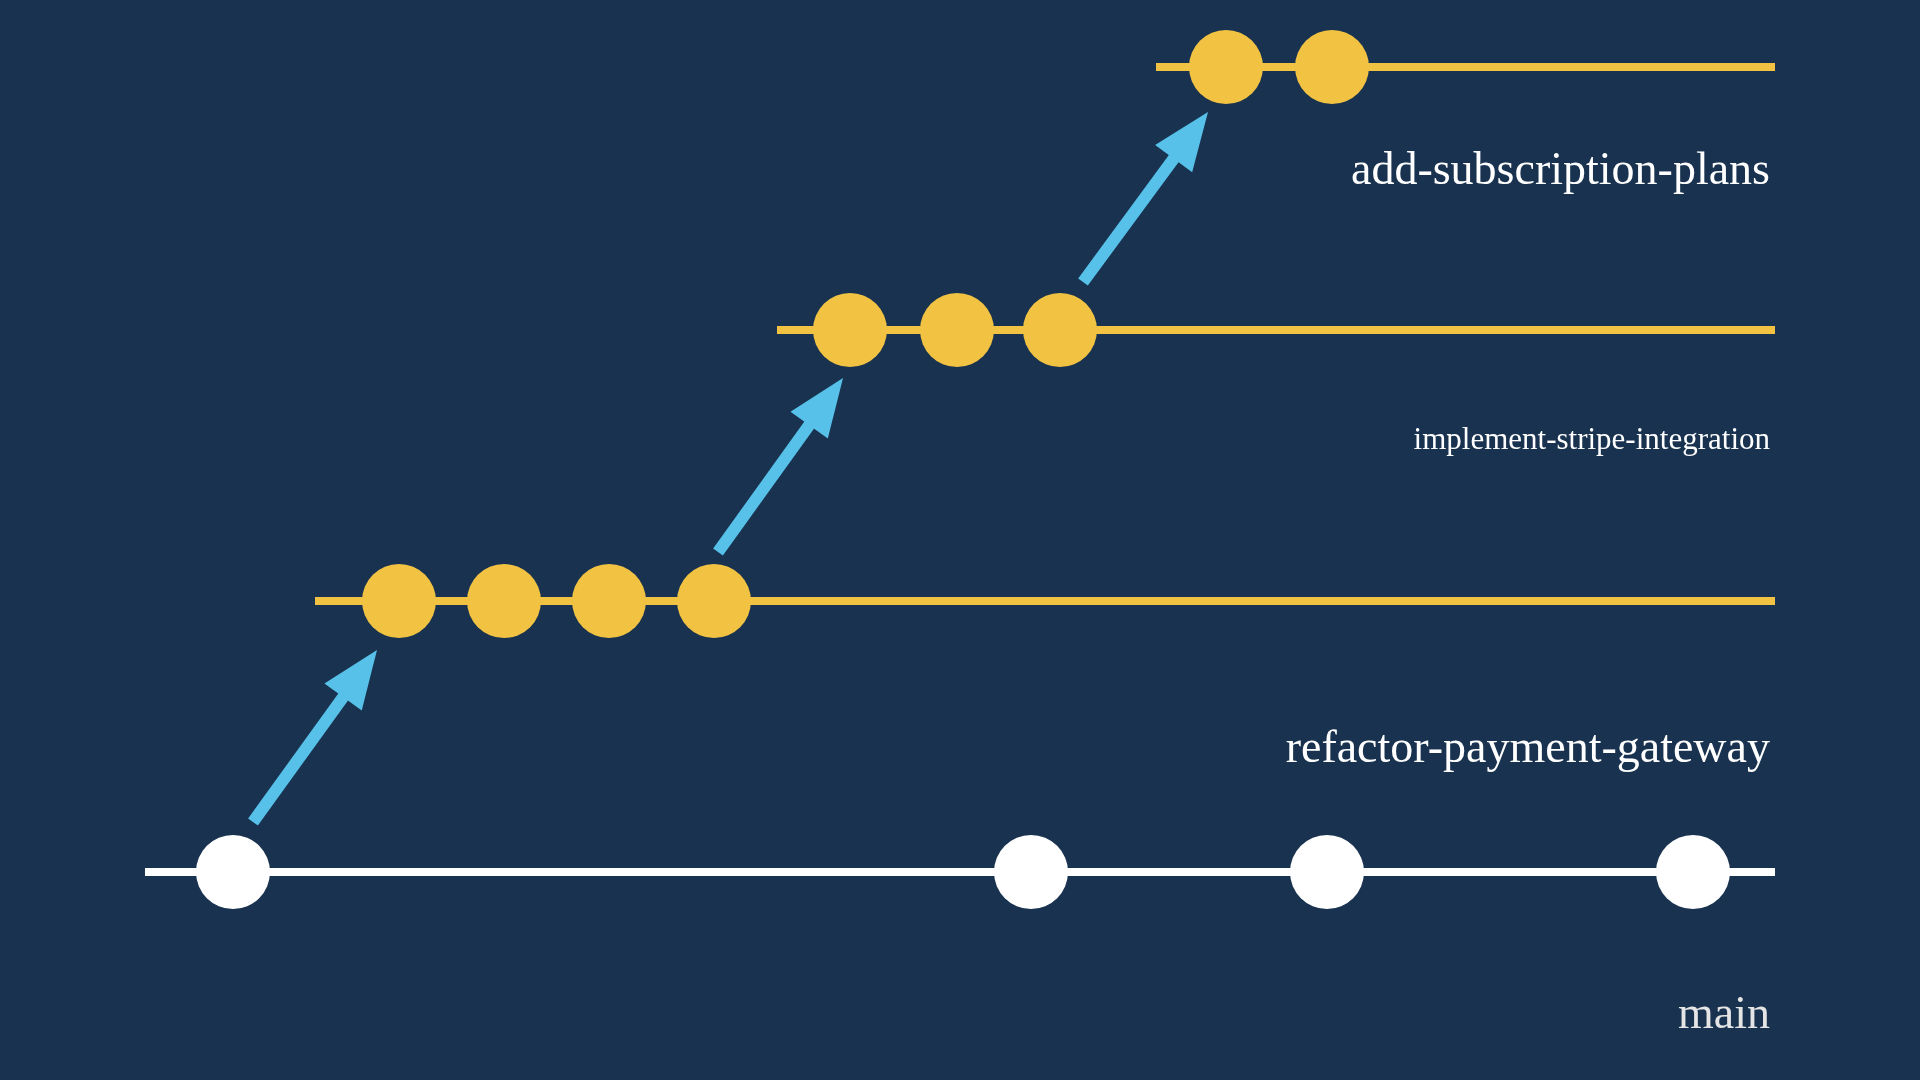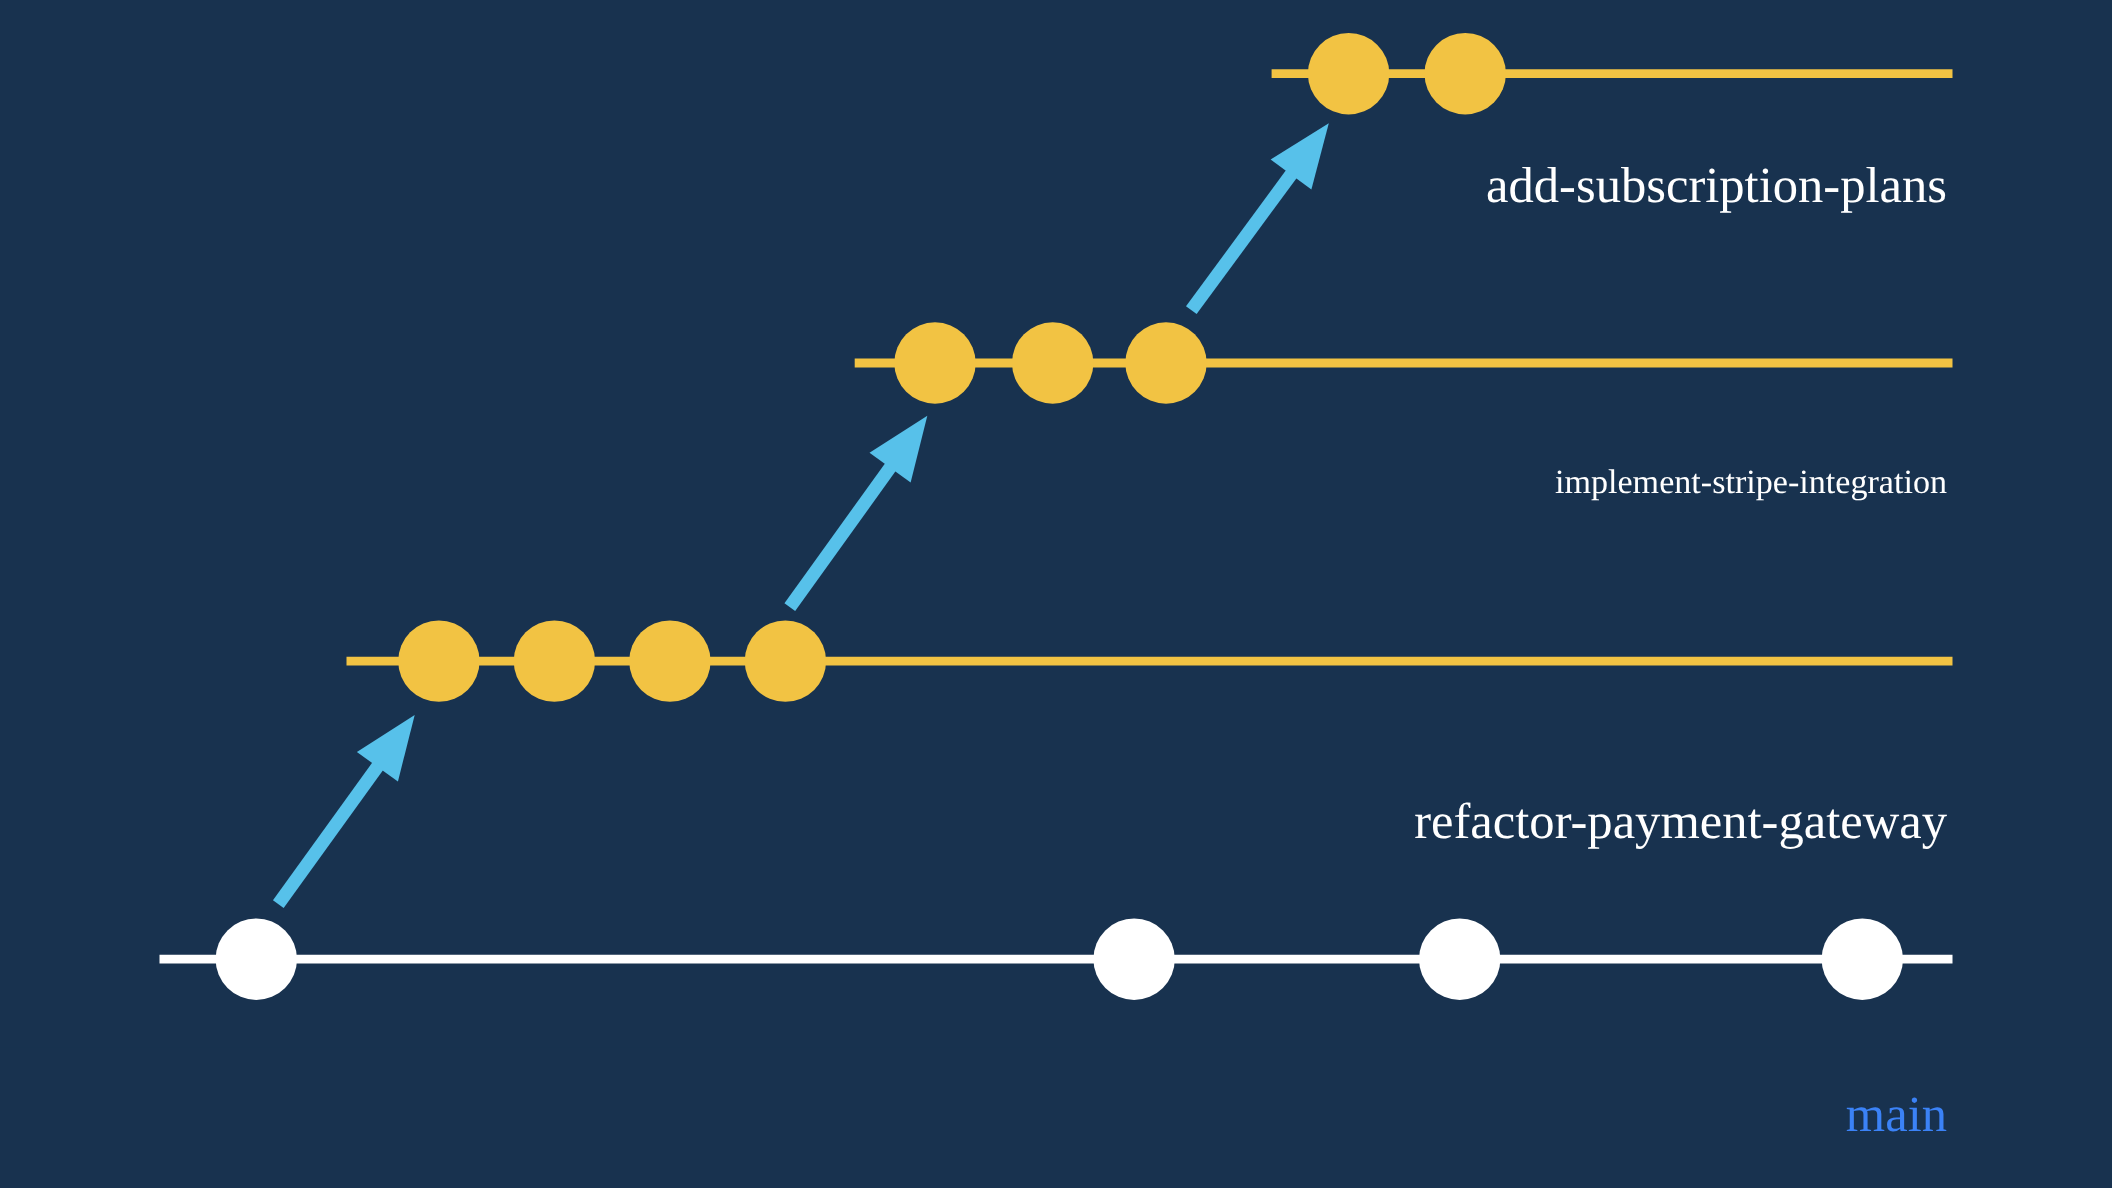--- a/index.html
+++ b/index.html
@@ -61,14 +61,14 @@
       <circle cx="1226" cy="67" r="37" fill="#F2C343"></circle>
       <circle cx="1332" cy="67" r="37" fill="#F2C343"></circle>
     </svg>
 
   <div class="branch-label" style="right: 150px; top: 169px; color: rgb(255, 255, 255); font-size: 46px;">add-subscription-plans</div>
 
   <div class="branch-label" style="right: 150px; top: 438px; color: rgb(255, 255, 255); font-size: 31px;">implement-stripe-integration</div>
 
   <div class="branch-label" style="right: 150px; top: 711px; color: rgb(255, 255, 255); font-size: 46px; margin-top: 36px;">refactor-payment-gateway</div>
 
-  <div class="branch-label" style="right: 150px; top: 1013px; color: #3b82f6; font-size: 46px;">main</div>
+  <div class="branch-label" style="right: 150px; top: 1013px; color: #e5e5e5; font-size: 46px;">main</div>
 </div>
 
 </body></html>

